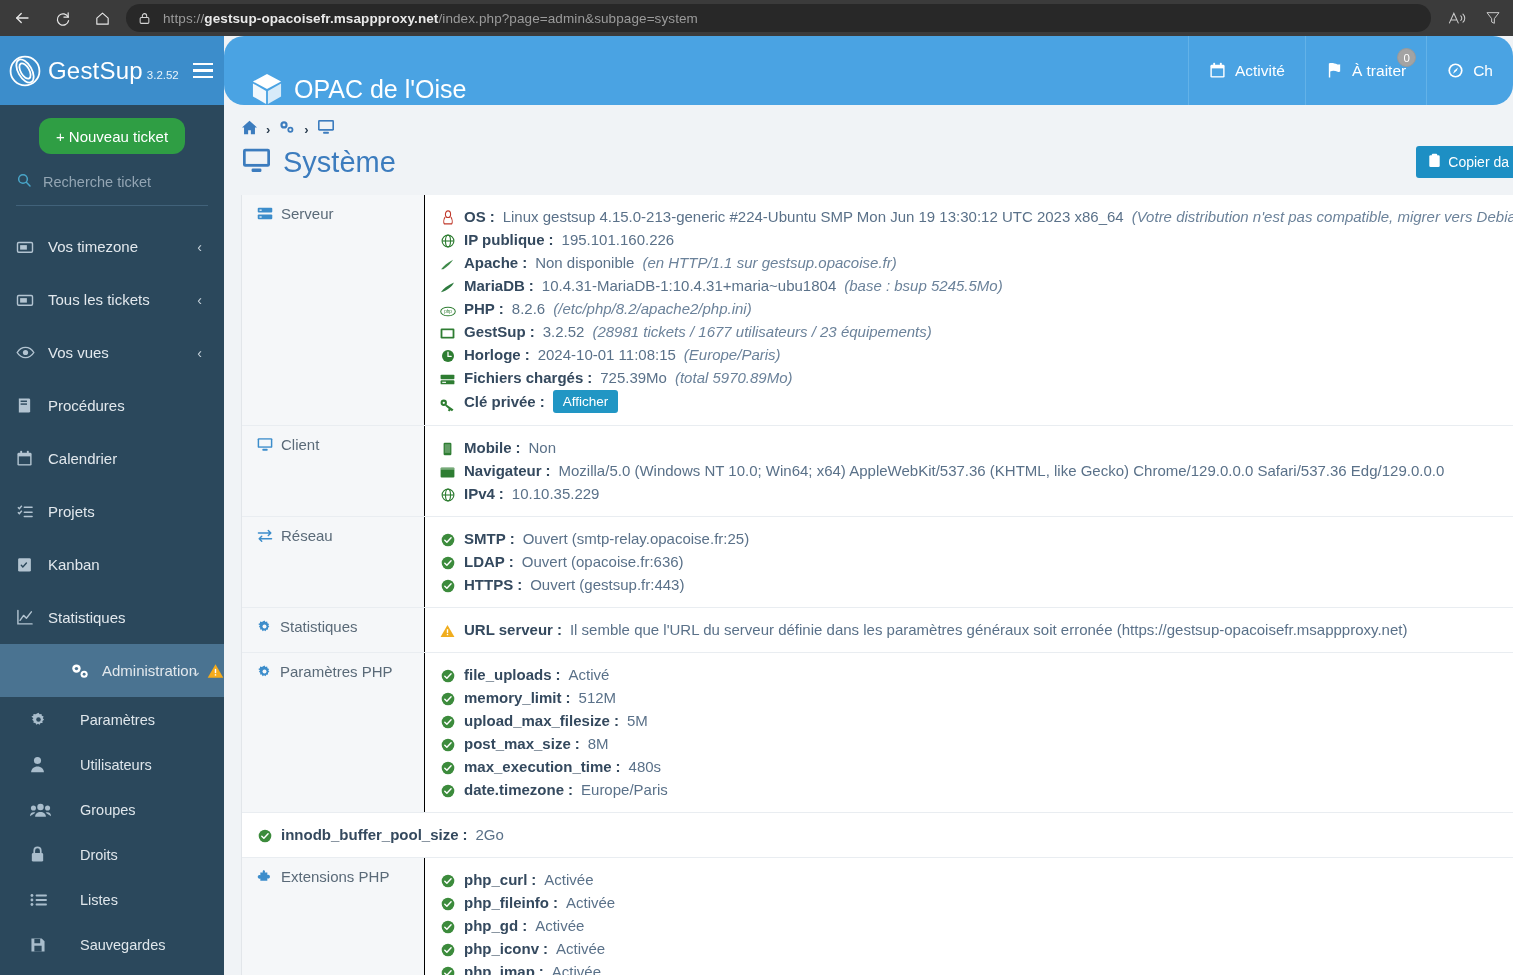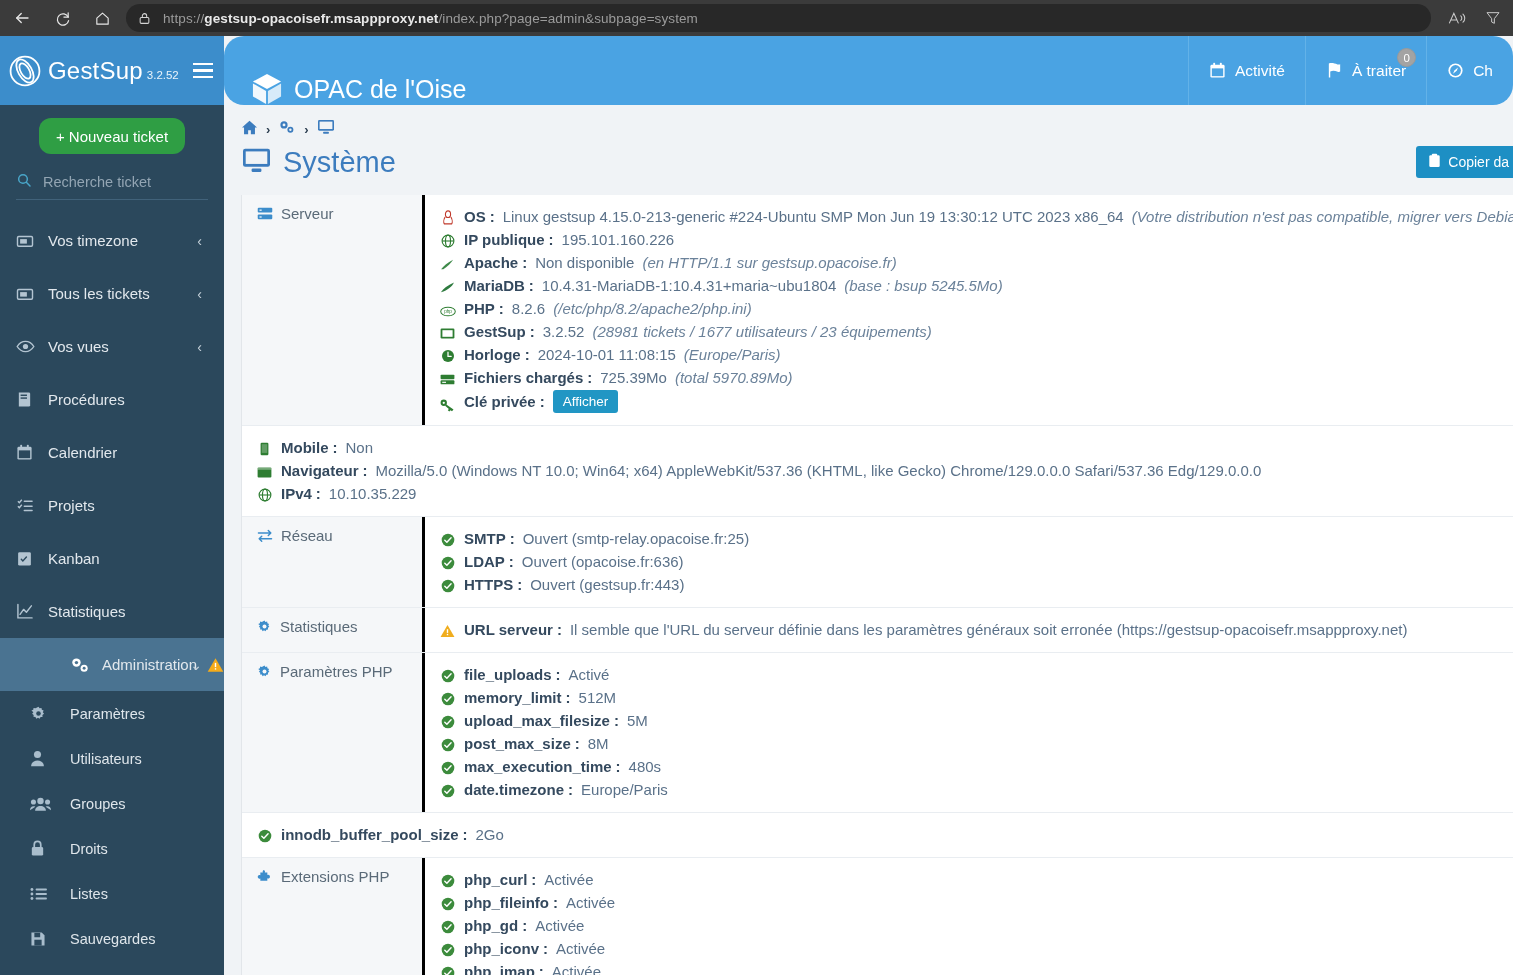--- a/index.html
+++ b/index.html
@@ -83,21 +83,21 @@
   .sidebar {
     position:absolute; top: 69px; left: 0; width: 224px; height: 870px;
     background: #2b485c; overflow: hidden;
   }
   .newticket {
     display:block; margin: 13px auto 0; width: 146px; height: 36px;
     background: #2f9e44; color:#fff; border:none; border-radius: 12px;
     font-size: 15px; font-family: inherit; cursor:pointer;
   }
   .searchwrap {
-    margin: 18px 16px 0 16px; padding-bottom: 7px;
+    margin: 18px 16px 0 16px; padding-bottom: 13px;
     border-bottom: 1px solid #41627a;
     display:flex; align-items:center; gap:9px;
   }
   .searchwrap svg { flex:none; }
   .searchwrap input {
     background: transparent; border:none; outline:none;
     color:#b9c6d0; font-size: 14.5px; font-family: inherit; width: 100%;
   }
   .searchwrap input::placeholder { color:#93a5b3; }
   .menu { margin-top: 14px; }
@@ -113,21 +113,21 @@
   }
   .menu-item.active { background: #4a7391; justify-content: flex-end; }
   .menu-item.active .mi-ico { color:#fff; }
   .warn-tri { margin-left: 10px; display:flex; }
   .submenu { background: #2b485c; }
   .sub-item {
     display:flex; align-items:center; height: 45px;
     padding-left: 30px; color:#dfe6eb; font-size: 14.5px; cursor:pointer;
   }
   .sub-item .si-ico { width: 28px; flex:none; display:flex; align-items:center; color:#a9bdcc; }
-  .sub-item .si-label { margin-left: 12px; }
+  .sub-item .si-label { margin-left: 22px; }
 
   
   .content {
     position:absolute; top: 69px; left: 224px; width: 1289px; height: 870px;
     background: #f0f3f6; overflow: hidden;
   }
   .breadcrumb {
     display:flex; align-items:center; gap: 8px;
     padding: 14px 0 0 17px; color:#3c7cbe;
   }
@@ -149,21 +149,21 @@
   }
 
   .panel {
     margin: 16px 0 0 17px; width: 1290px;
     background:#fff; border: 1px solid #e2e6ea; border-top:none;
   }
   .srow { display:flex; border-bottom: 1px solid #e9edf1; }
   .srow:last-child { border-bottom: none; }
   .srow-label {
     width: 183px; flex:none; background: #f5f7f9;
-    border-right: 3px solid #000000;
+    border-right: 1px solid #000000;
     padding: 10px 0 10px 15px;
     display:flex; align-items:flex-start; gap: 8px;
     color:#5a6a78; font-size: 15px;
   }
   .srow-label .rl-ico { flex:none; display:flex; align-items:center; margin-top:1px; }
   .srow-body { flex:1; padding: 10px 0 11px 14px; }
   .line {
     display:flex; align-items:baseline; gap: 8px;
     font-size: 15px; color:#5a7189; line-height: 21px; padding: 1px 0;
     white-space: nowrap;
@@ -648,20 +648,30 @@
                 </svg>
               </span>
             <b>Clé privée</b>
               <span class="sep-colon">:</span>
             <button class="btn-show">Afficher</button>
           </div>
         </div>
       </div>
 
       <div class="srow">
+        <div class="srow-label">
+          <span class="rl-ico">
+            <svg width="16" height="15" viewBox="0 0 24 22" fill="#3c8dcb">
+                <rect x="1" y="1.5" width="22" height="14.5" rx="1.8"></rect>
+                <rect x="3.2" y="3.6" width="17.6" height="10.2" fill="#f5f7f9"></rect>
+                <rect x="8" y="17.5" width="8" height="2.8" rx="1"></rect>
+              </svg>
+          </span>
+          <span>Client</span>
+        </div>
         <div class="srow-body">
           <div class="line">
             <span class="li-ico">
                 <svg width="9" height="14" viewBox="0 0 12 18" fill="#2e7d32">
                   <rect x="0.8" y="0.8" width="10.4" height="16.4" rx="1.6"></rect>
                   <rect x="2.4" y="2.6" width="7.2" height="11.6" fill="#fff" opacity=".25"></rect>
                 </svg>
               </span>
             <b>Mobile</b>
               <span class="sep-colon">:</span>

